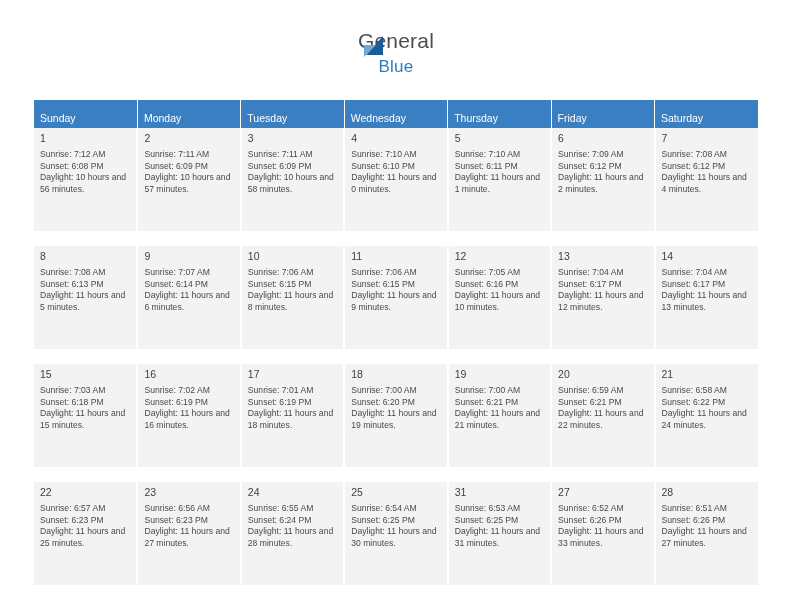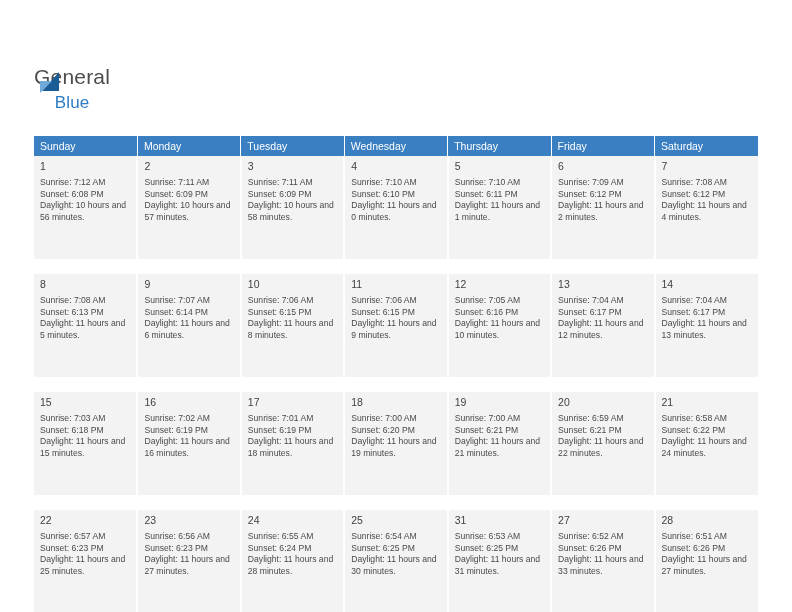--- a/index.html
+++ b/index.html
@@ -11,23 +11,22 @@
   }
   .page {
     position: relative;
     width: 792px; height: 612px;
     padding: 22px 34px 0 34px;
   }
   
   .header {
     display: flex;
     align-items: flex-start;
-    justify-content: flex-start;
+    justify-content: center;
     height: 68px;
-    margin-top: 36px;
   }
   .logo {
     padding-top: 8px;
     line-height: 1;
   }
   .logo-general {
     font-size: 21px;
     color: #4d4d4d;
     letter-spacing: .2px;
   }
@@ -80,21 +79,21 @@
     border-collapse: collapse;
     margin-top: 10px;
     table-layout: fixed;
   }
   table.cal th {
     background: #3a7fc1;
     color: #ffffff;
     font-size: 10.5px;
     font-weight: normal;
     text-align: left;
-    padding: 4px 0 4px 6px;
+    padding: 12px 0 4px 6px;
     border-right: 1px solid #ffffff;
     height: 18px;
   }
   table.cal th:last-child { border-right: none; }
   table.cal td {
     vertical-align: top;
     height: 104px;
     padding: 0;
     border-right: 2px solid #ffffff;
     border-bottom: 2px solid #ffffff;

